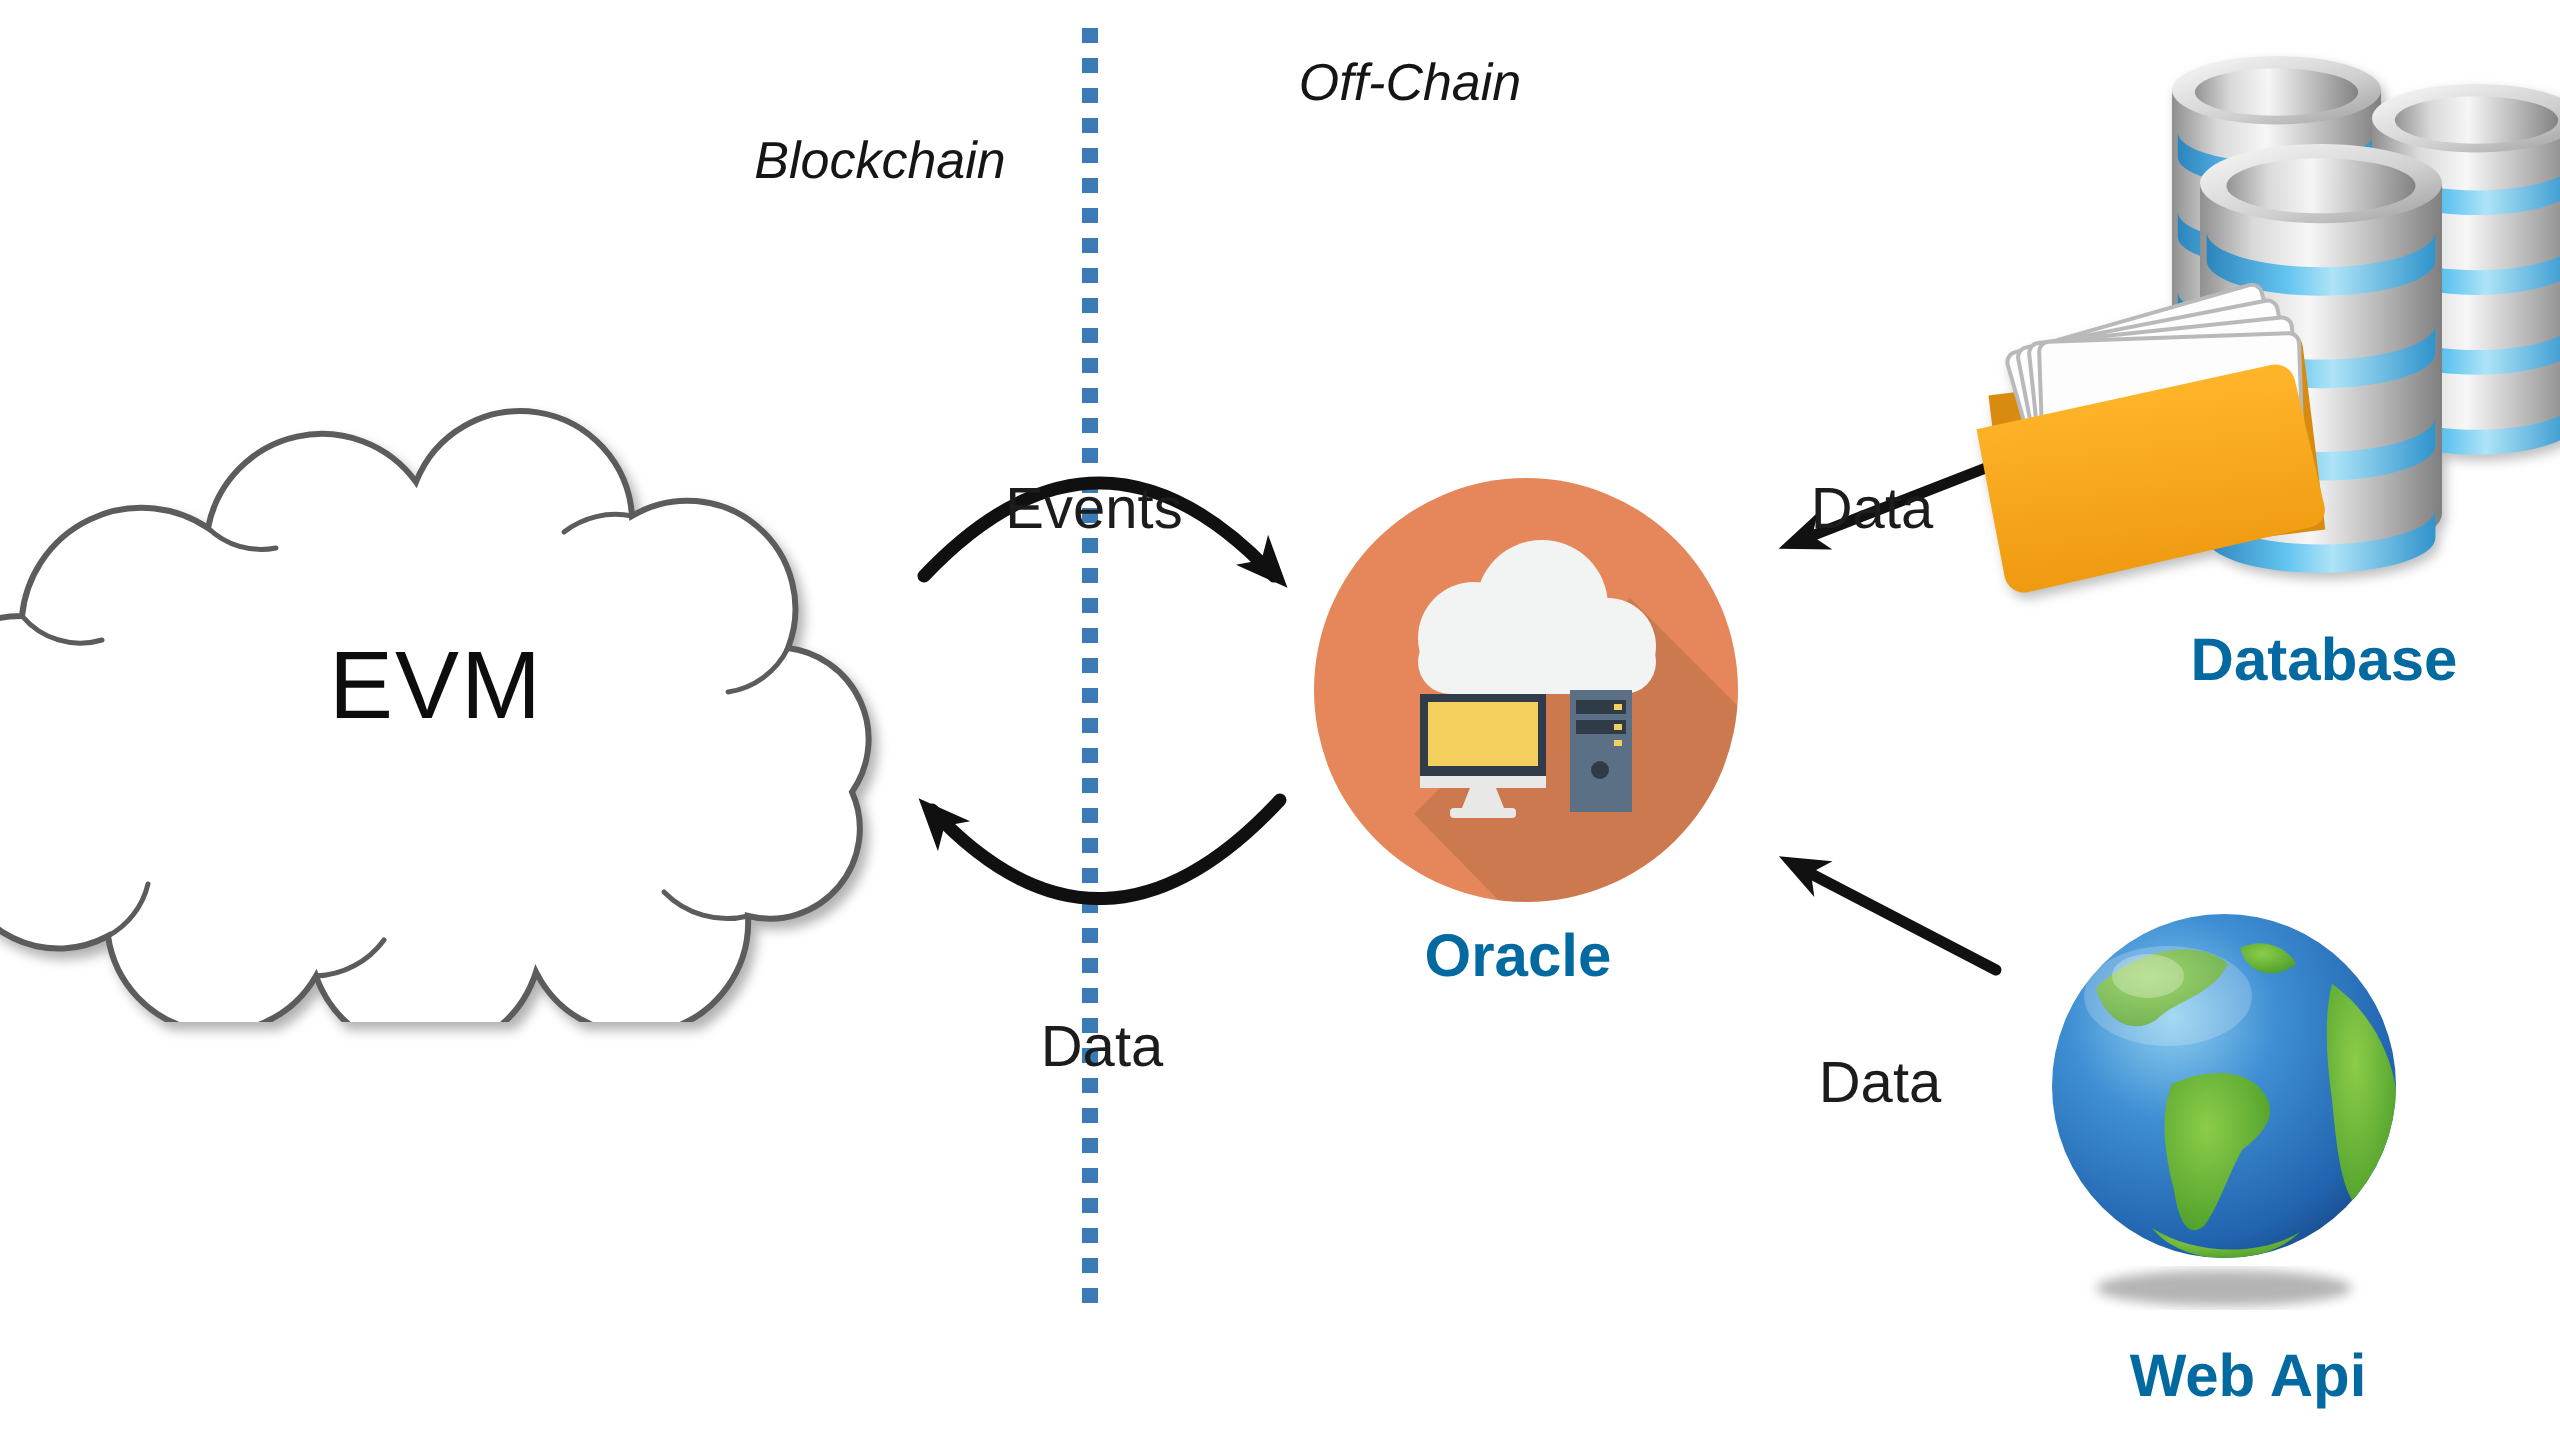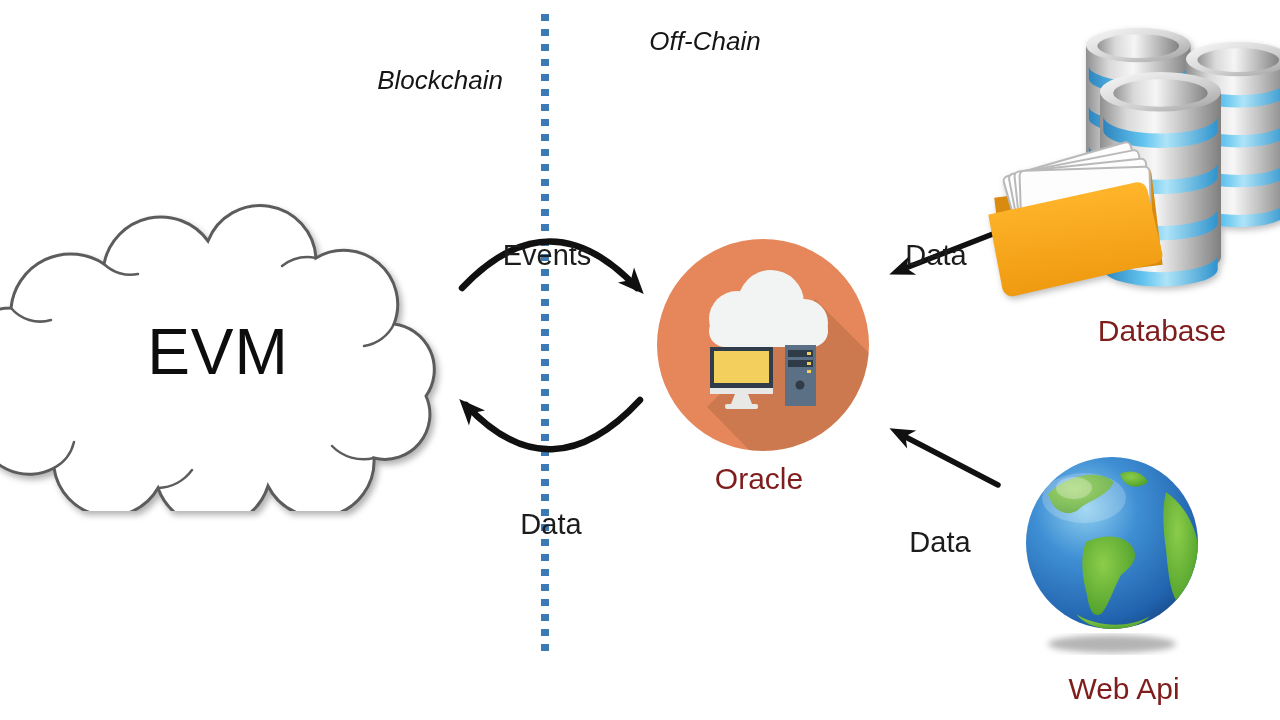--- a/index.html
+++ b/index.html
@@ -7,22 +7,22 @@
     width:1280px;height:720px;position:relative;overflow:hidden;
     background:#ffffff;font-family:"Liberation Sans",sans-serif;
   }
   .abs{position:absolute;}
   .lbl{
     position:absolute;transform:translateX(-50%);
     color:#1c1c1c;white-space:nowrap;line-height:1.15;
   }
   .zone-lbl{font-size:26px;font-style:italic;color:#151515;}
   .flow-lbl{font-size:29px;color:#1c1c1c;margin-top:40px;}
-  .node-lbl{font-size:30px;font-weight:normal;color:#7f1d1d;}
-  .evm-lbl{font-size:64px;color:#0d0d0d;letter-spacing:1px;}
+  .node-lbl{font-size:30px;font-weight:bold;color:#0369a1;}
+  .evm-lbl{font-size:48px;color:#0d0d0d;letter-spacing:1px;}
   .divider{
     position:absolute;left:541px;top:14px;width:8px;height:641px;
     background:repeating-linear-gradient(to bottom,#3b7ab5 0px,#3b7ab5 7.5px,transparent 7.5px,transparent 15px);
   }
   svg{display:block;}
   .cloud-shadow{filter:drop-shadow(3px 4px 3px rgba(0,0,0,0.30));}
   .soft-shadow{filter:drop-shadow(2px 3px 3px rgba(0,0,0,0.25));}
 </style>
 </head>
 <body>

